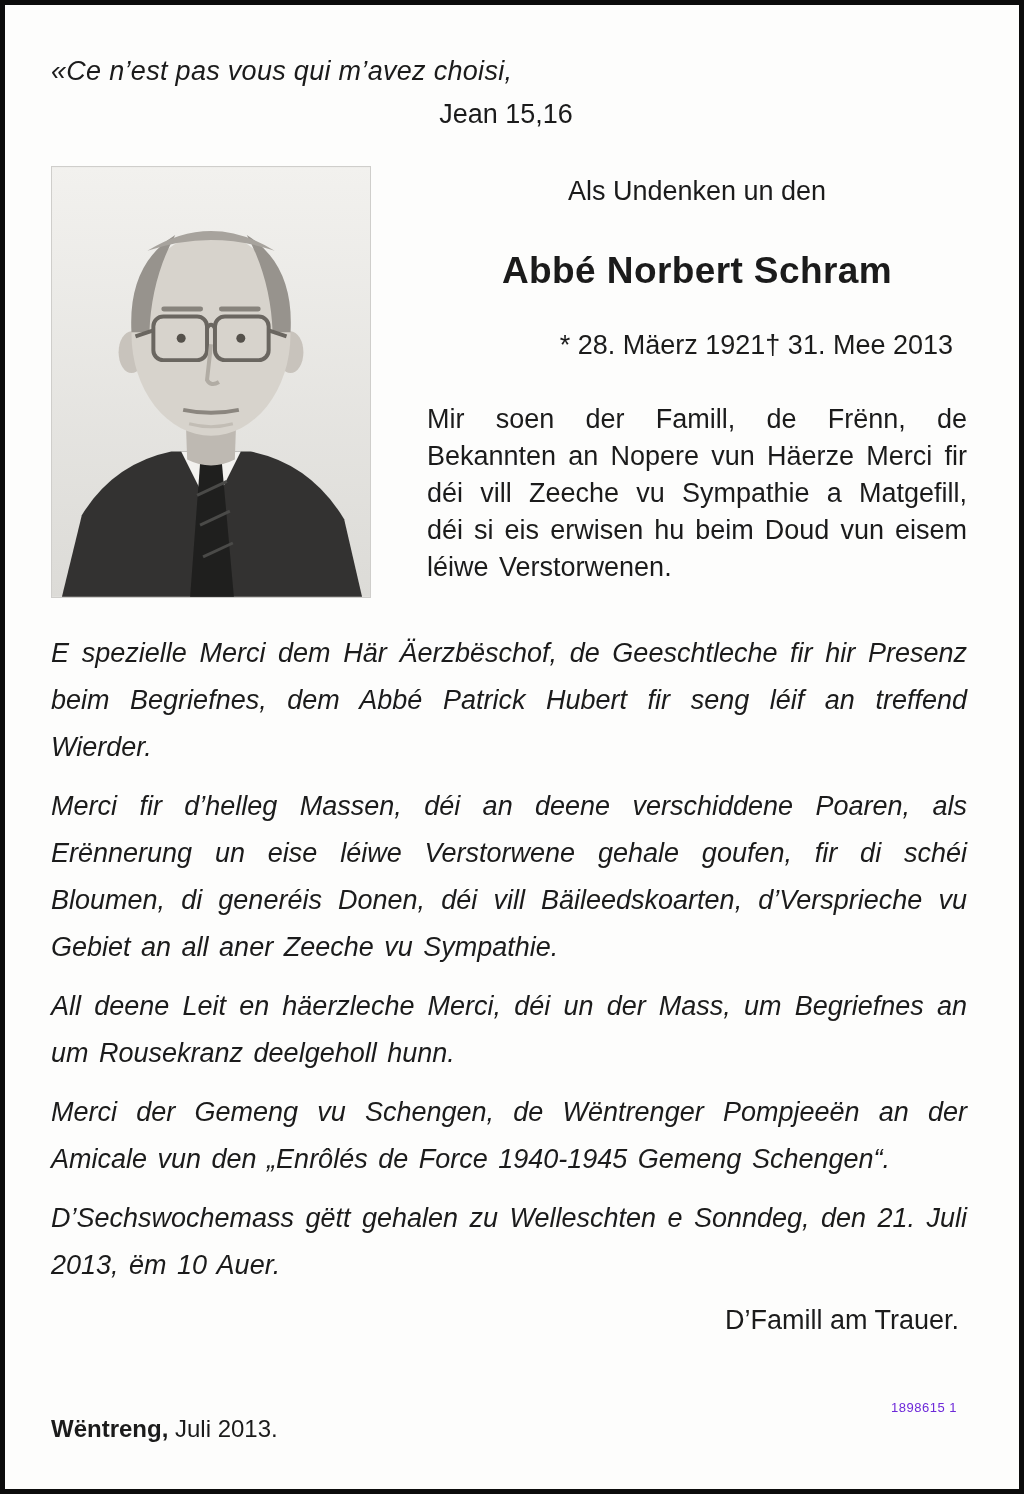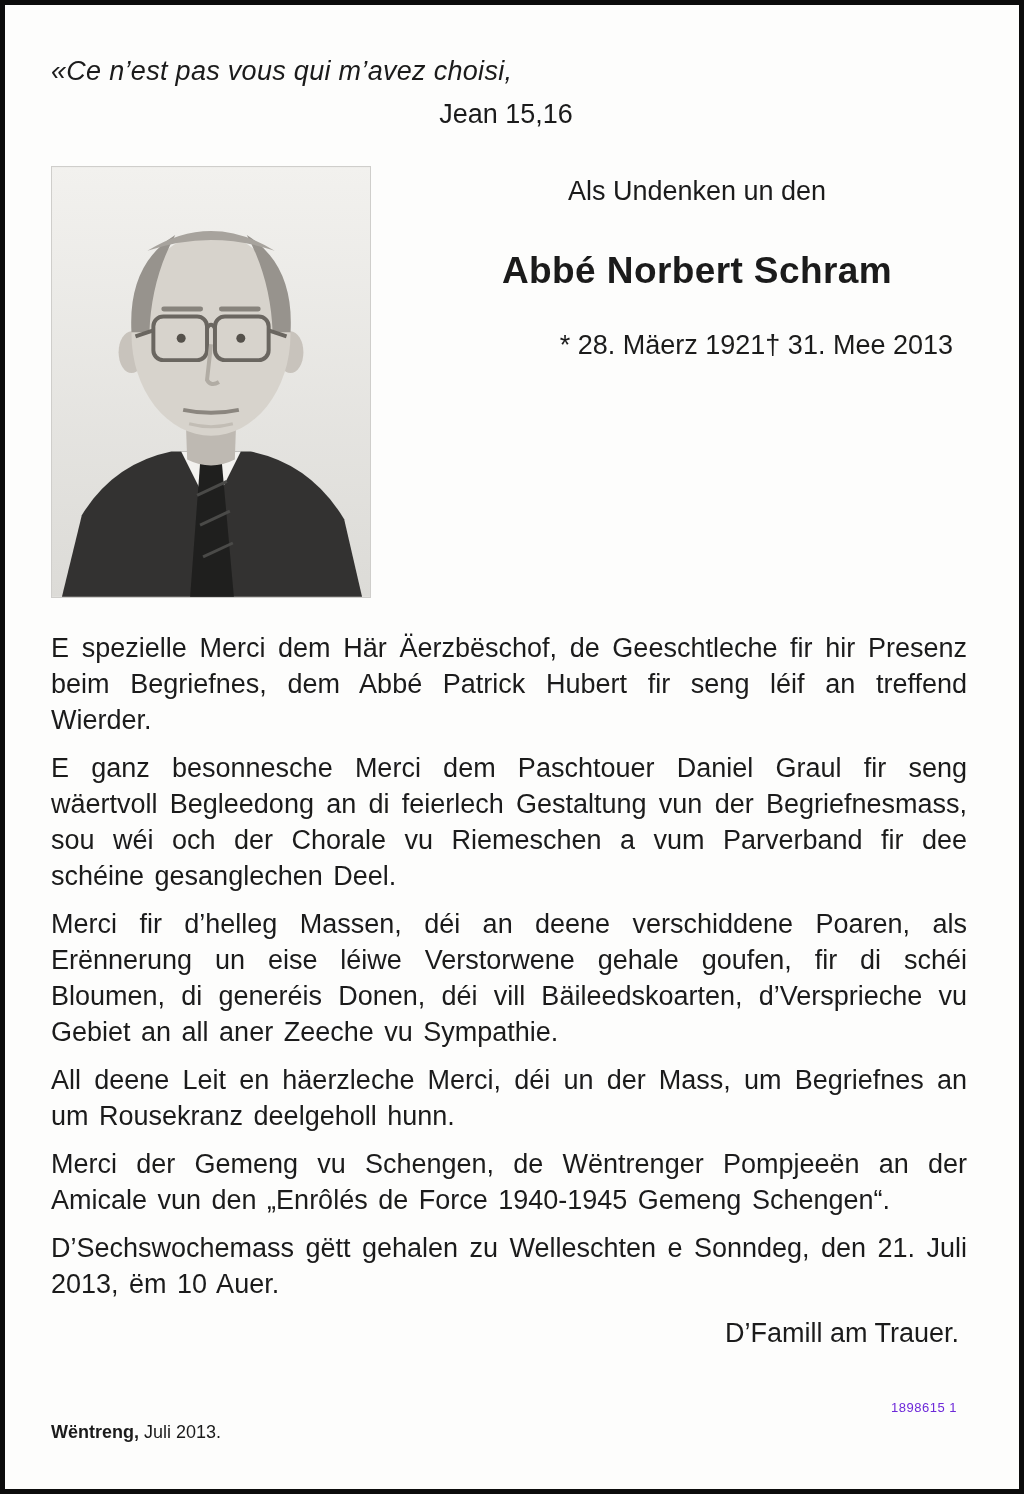--- a/index.html
+++ b/index.html
@@ -62,37 +62,38 @@
     text-align: justify;
     font-size: 27px;
     line-height: 37px;
     margin-top: 40px;
     word-spacing: 3px;
   }
   
   .body-text { margin-top: 32px; }
   .body-text p {
     font-size: 27px;
-    line-height: 36px;
+    line-height: 47px;
     text-align: justify;
     word-spacing: 3px;
     margin-bottom: 12px;
+    font-style: italic;
   }
   
   .family-line {
     text-align: right;
     font-size: 27px;
     margin-top: 16px;
     padding-right: 8px;
   }
   .place-line {
     position: absolute;
     left: 46px;
     bottom: 46px;
-    font-size: 18px;
+    font-size: 24px;
   }
   .place-line .bold { font-weight: bold; }
   .print-number {
     position: absolute;
     right: 62px;
     bottom: 74px;
     font-size: 13px;
     letter-spacing: 0.5px;
     color: #6d28d9;
   }
@@ -159,26 +160,26 @@
       </svg>
     </div>
 
     <div class="head-col">
       <div class="memorial-intro">Als Undenken un den</div>
       <div class="deceased-name">Abbé Norbert Schram</div>
       <div class="life-dates">
         <span>* 28. Mäerz 1921</span>
         <span>† 31. Mee 2013</span>
       </div>
+      <p class="thanks-par">Mir soen der Famill, de Frënn, de Bekannten an Nopere vun Häerze Merci fir déi vill Zeeche vu Sympathie a Matgefill, déi si eis erwisen hu beim Doud vun eisem léiwe Verstorwenen.</p>
     </div>
   </div>
 
   <div class="body-text">
     <p>E spezielle Merci dem Här Äerzbëschof, de Geeschtleche fir hir Presenz beim Begriefnes, dem Abbé Patrick Hubert fir seng léif an treffend Wierder.</p>
-    <p>E ganz besonnesche Merci dem Paschtouer Daniel Graul fir seng wäertvoll Begleedong an di feierlech Gestaltung vun der Begriefnesmass, sou wéi och der Chorale vu Riemeschen a vum Parverband fir dee schéine gesanglechen Deel.</p>
     <p>Merci fir d’helleg Massen, déi an deene verschiddene Poaren, als Erënnerung un eise léiwe Verstorwene gehale goufen, fir di schéi Bloumen, di generéis Donen, déi vill Bäileedskoarten, d’Versprieche vu Gebiet an all aner Zeeche vu Sympathie.</p>
     <p>All deene Leit en häerzleche Merci, déi un der Mass, um Begriefnes an um Rousekranz deelgeholl hunn.</p>
     <p>Merci der Gemeng vu Schengen, de Wëntrenger Pompjeeën an der Amicale vun den „Enrôlés de Force 1940-1945 Gemeng Schengen“.</p>
     <p>D’Sechswochemass gëtt gehalen zu Welleschten e Sonndeg, den 21. Juli 2013, ëm 10 Auer.</p>
   </div>
 
   <div class="family-line">D’Famill am Trauer.</div>
 
   <div class="place-line">
     <span class="bold">Wëntreng,</span><span> Juli 2013.</span>

